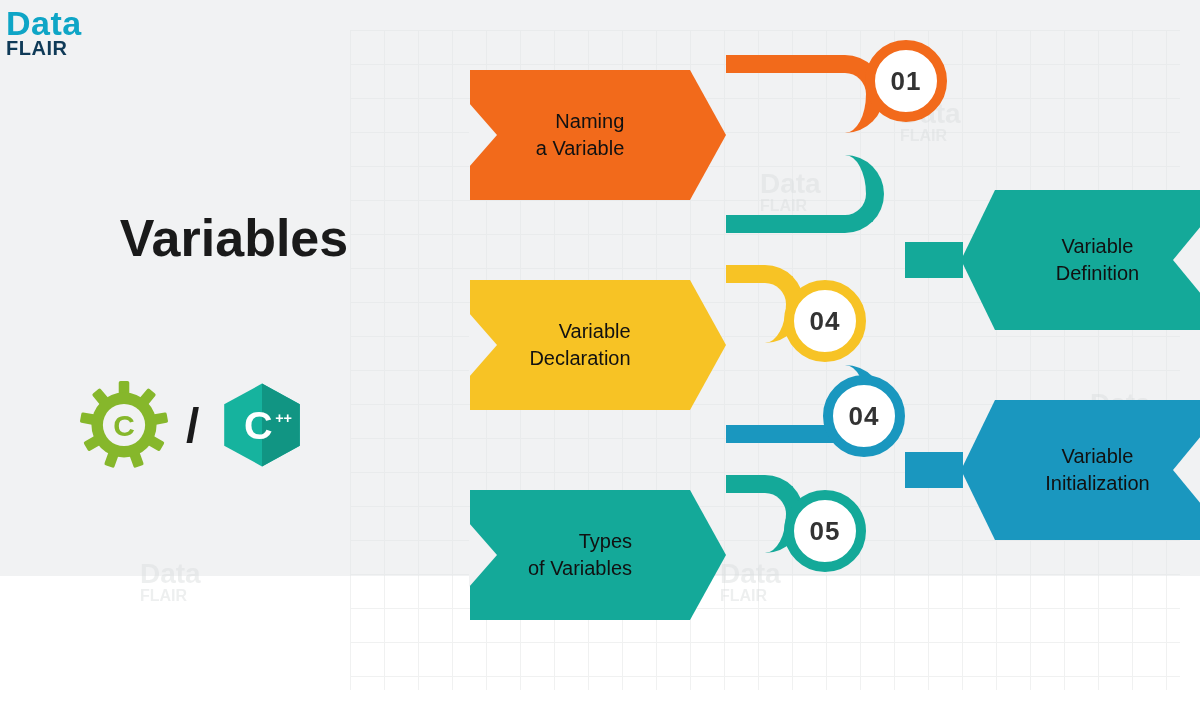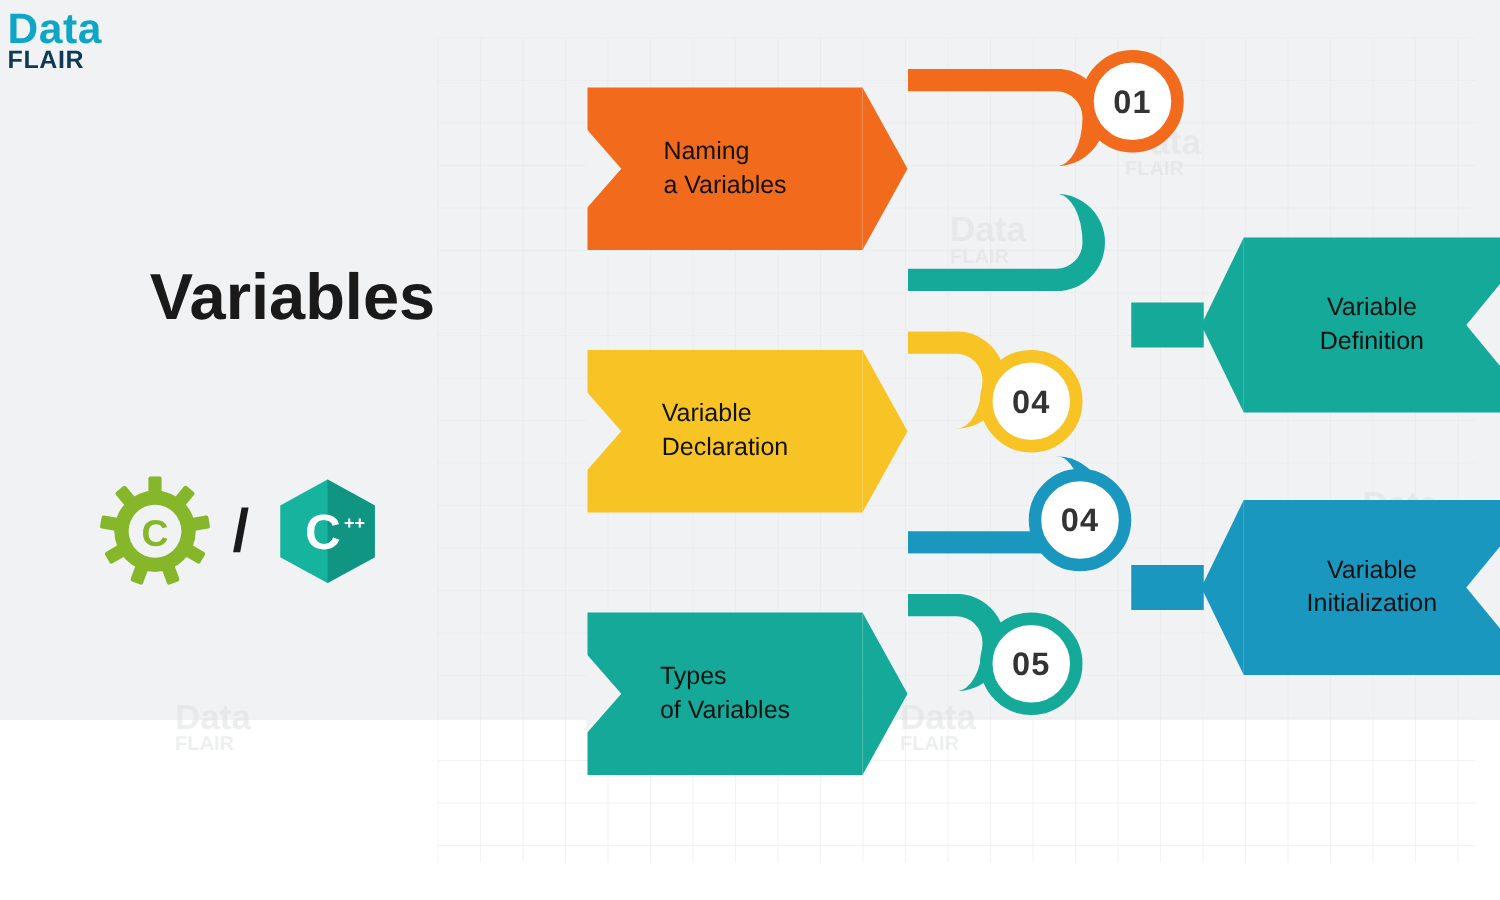--- a/index.html
+++ b/index.html
@@ -17,21 +17,21 @@
   .title{position:absolute;left:104px;top:210px;width:260px;text-align:center;font-weight:800;color:#1a1a1a}
   .title .t1{font-size:52px;line-height:1.08}
   .title .t2{font-size:52px;line-height:1.08}
   .logos{position:absolute;left:80px;top:380px;display:flex;align-items:center;gap:18px}
   .slash{font-size:48px;font-weight:800;color:#1a1a1a}
   .gear{width:88px;height:88px;position:relative}
   .gear svg{width:88px;height:88px}
   .hex{width:90px;height:90px;position:relative}
   .hex svg{width:90px;height:90px}
   
-  .lbox{position:absolute;width:220px;height:130px;display:flex;align-items:center;justify-content:center;text-align:left;color:#111;font-size:20px;font-weight:500}
+  .lbox{position:absolute;width:220px;height:130px;display:flex;align-items:center;justify-content:center;text-align:right;color:#111;font-size:20px;font-weight:500}
   .lbox .inner{position:relative;z-index:2;padding:0 14px;line-height:1.35}
   .lbox .body{position:absolute;inset:0;z-index:1}
   .lbox .tip{position:absolute;right:-36px;top:50%;transform:translateY(-50%);width:0;height:0;border-top:65px solid transparent;border-bottom:65px solid transparent;z-index:1}
   .lbox .notch{position:absolute;left:-1px;top:50%;transform:translateY(-50%);width:0;height:0;border-top:32px solid transparent;border-bottom:32px solid transparent;border-left:28px solid #f1f2f3;z-index:3}
   
   .rbox{position:absolute;width:205px;height:140px;display:flex;align-items:center;justify-content:center;text-align:center;color:#111;font-size:20px;font-weight:500}
   .rbox .body{position:absolute;inset:0;z-index:1}
   .rbox .tip{position:absolute;left:-34px;top:50%;transform:translateY(-50%);width:0;height:0;border-top:70px solid transparent;border-bottom:70px solid transparent;z-index:1}
   .rbox .notch{position:absolute;right:-1px;top:50%;transform:translateY(-50%);width:0;height:0;border-top:34px solid transparent;border-bottom:34px solid transparent;border-right:28px solid #f1f2f3;z-index:3}
   .rbox .inner{position:relative;z-index:2;padding:0 12px;line-height:1.35}
@@ -104,21 +104,21 @@
         <text x="46" y="66" text-anchor="middle" font-size="44" font-weight="800" fill="#fff">C</text>
         <text x="74" y="48" text-anchor="middle" font-size="16" font-weight="800" fill="#fff">++</text>
       </svg>
     </div>
   </div>
 
   <div class="lbox" style="left:470px;top:70px">
     <div class="body" style="background:#f26a1b"></div>
     <div class="tip" style="border-left:36px solid #f26a1b"></div>
     <div class="notch"></div>
-    <div class="inner"><span>Naming</span><br><span>a Variables</span></div>
+    <div class="inner"><span>Naming</span><br><span>a Variable</span></div>
   </div>
 
   <div class="lbox" style="left:470px;top:280px">
     <div class="body" style="background:#f7c325"></div>
     <div class="tip" style="border-left:36px solid #f7c325"></div>
     <div class="notch"></div>
     <div class="inner"><span>Variable</span><br><span>Declaration</span></div>
   </div>
 
   <div class="lbox" style="left:470px;top:490px">

